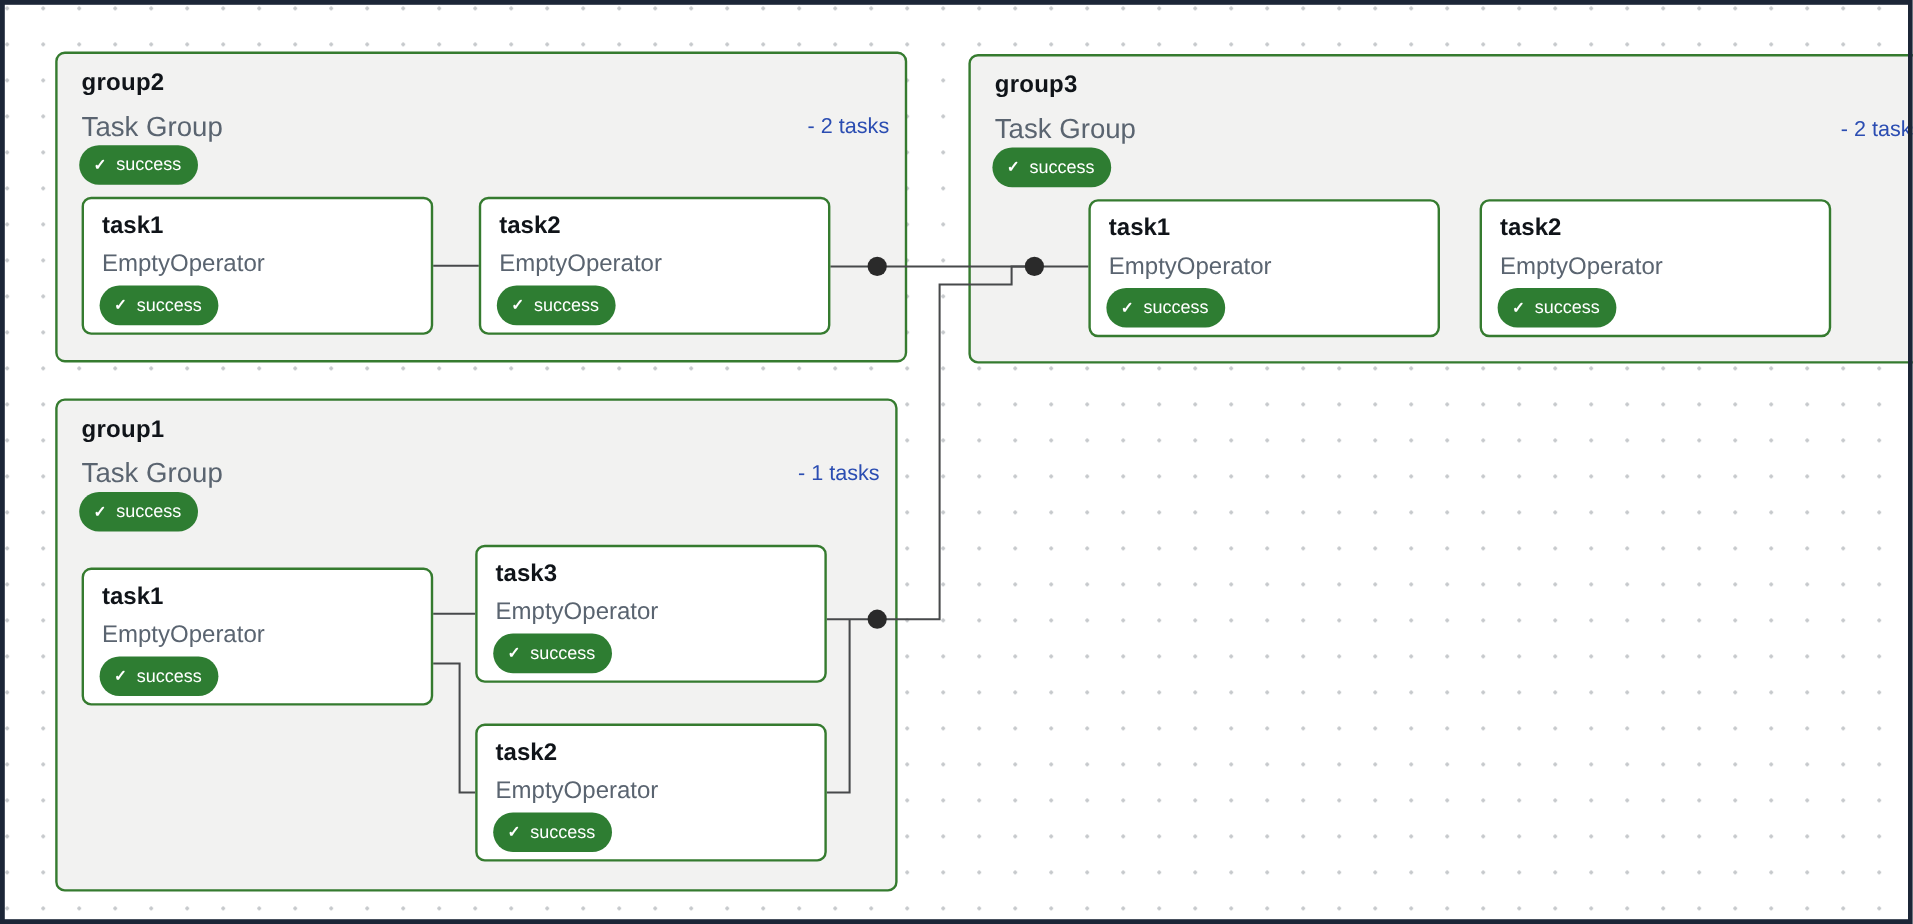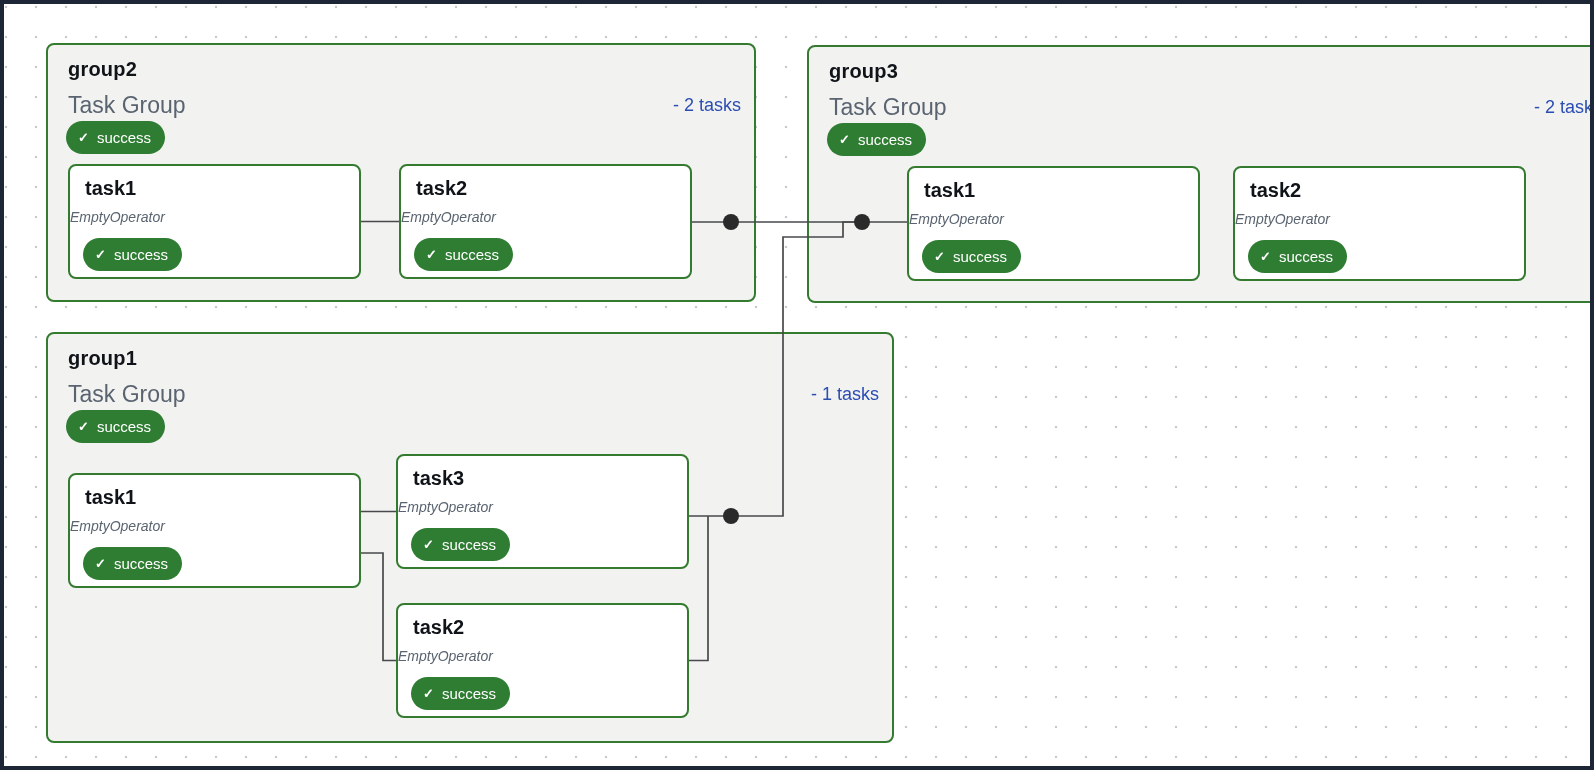--- a/index.html
+++ b/index.html
@@ -38,21 +38,21 @@
     font-size:15px;line-height:1;border-radius:999px;
     padding:9px 14px 9px 12px;
   }
   .badge .check{font-size:13px;font-weight:700;transform:translateY(-.5px);}
   .task{
     position:absolute;width:293px;height:115px;box-sizing:border-box;
     background:#ffffff;border:2px solid var(--green,#357b2f);border-radius:8px;
     z-index:5;
   }
   .t-title{position:absolute;left:15px;top:11px;font-size:20px;font-weight:700;color:var(--title,#101419);}
-  .t-sub{position:absolute;left:0;top:43px;font-size:14px;color:var(--muted,#5a6470);font-style:italic;}
+  .t-sub{position:absolute;left:15px;top:43px;font-size:20px;color:var(--muted,#5a6470);}
   .t-badge{position:absolute;left:13px;top:72px;}
   svg.edges{position:absolute;inset:0;z-index:3;pointer-events:none;}
   svg.edges path{fill:none;stroke:var(--edge,#47494b);stroke-width:1.7px;}
   svg.edges circle{fill:var(--dot,#2a2a2a);}
 </style>
 </head>
 <body>
 
 <div class="stage">
 
@@ -103,21 +103,21 @@
     <div class="task" style="left:424px;top:119px;">
       <div class="t-title">task2</div>
       <div class="t-sub">EmptyOperator</div>
       <div class="t-badge badge">
         <span class="check">✓</span>
         <span>success</span>
       </div>
     </div>
   </section>
 
-  <section class="group" style="left:46px;top:332px;width:848px;height:411px;">
+  <section class="group" style="left:46px;top:332px;width:702px;height:411px;">
     <div class="g-title">group1</div>
     <div class="g-sub">Task Group</div>
     <div class="g-badge badge">
       <span class="check">✓</span>
       <span>success</span>
     </div>
     <div class="collapse">- 1 tasks</div>
 
     <div class="task" style="left:20px;top:139px;">
       <div class="t-title">task1</div>

